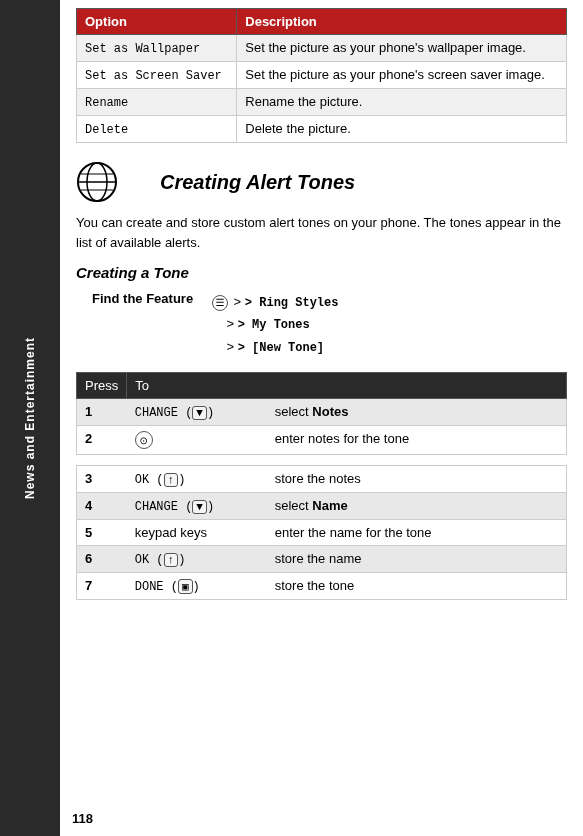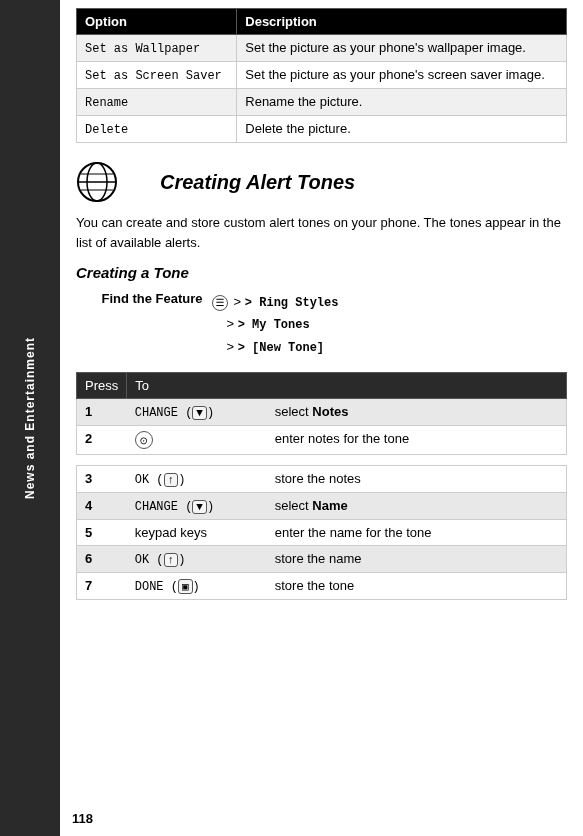--- a/index.html
+++ b/index.html
@@ -44,21 +44,21 @@
     }
 
     
     .option-table {
       width: 100%;
       border-collapse: collapse;
       margin-top: 8px;
       margin-bottom: 18px;
     }
     .option-table th {
-      background: #000000;
+      background: #b91c1c;
       color: #fff;
       text-align: left;
       padding: 5px 8px;
       font-size: 13px;
       font-weight: bold;
       border: 1px solid #555;
     }
     .option-table td {
       padding: 5px 8px;
       border: 1px solid #ccc;
@@ -118,21 +118,20 @@
     .find-feature-block {
       display: flex;
       margin-bottom: 14px;
       padding-left: 16px;
     }
     .find-feature-label {
       font-weight: bold;
       font-size: 13px;
       min-width: 120px;
       flex-shrink: 0;
-      text-align: center;
     }
     .find-feature-value {
       font-size: 13px;
       line-height: 1.7;
     }
     .find-feature-value .mono-bold {
       font-family: 'Courier New', Courier, monospace;
       font-weight: bold;
       font-size: 12px;
     }

